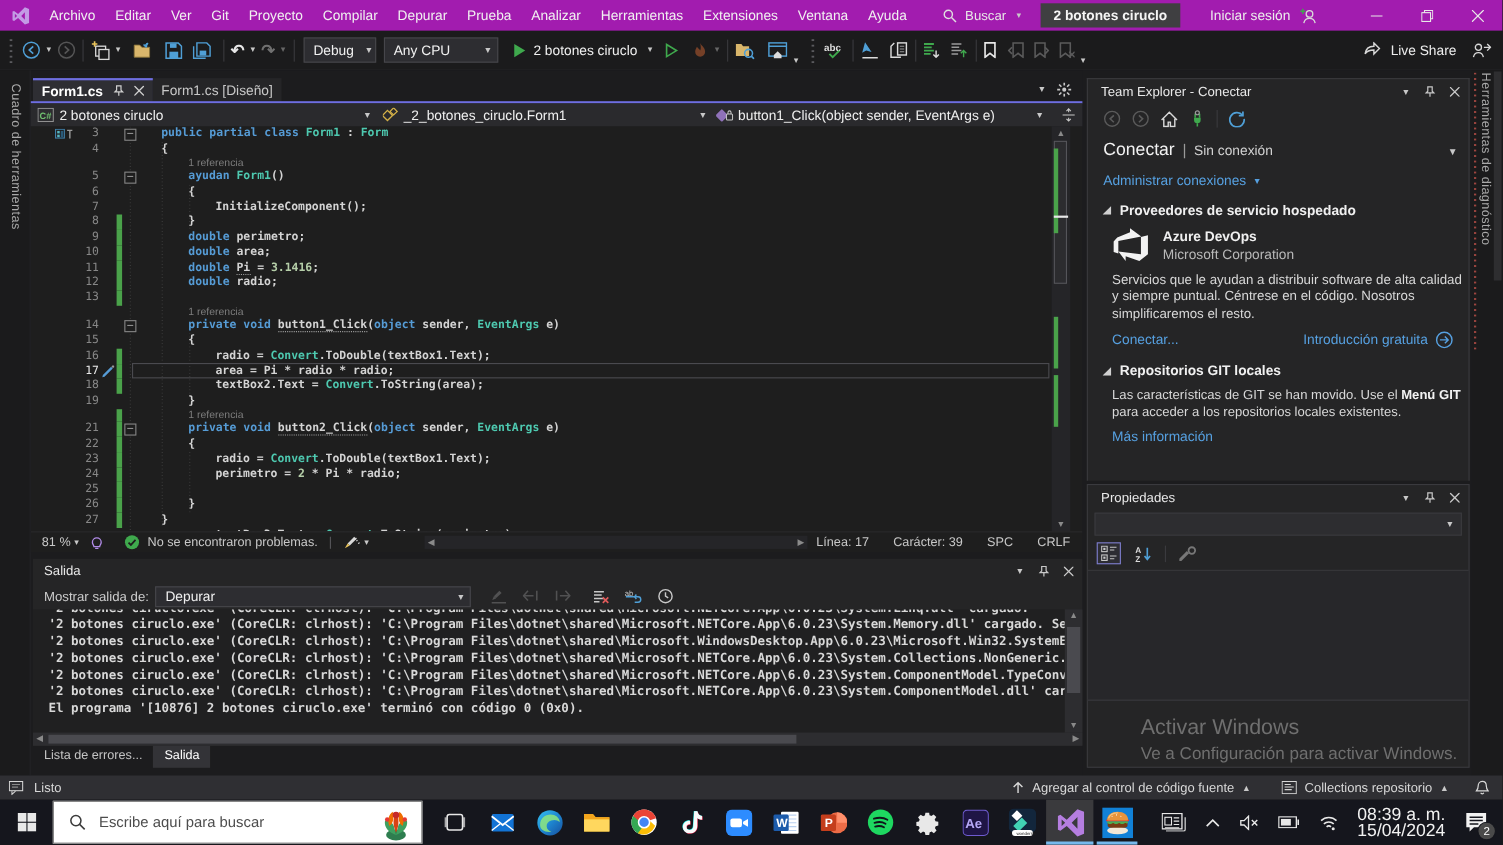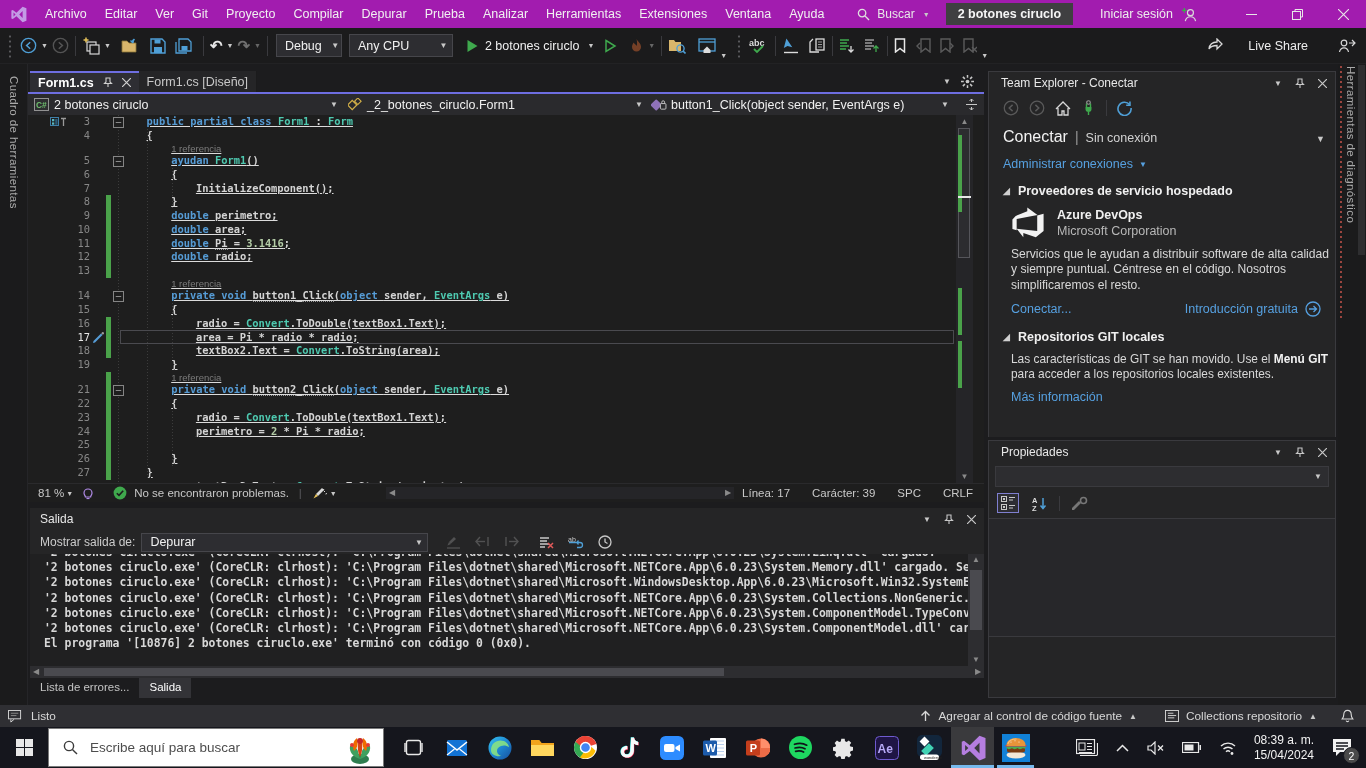--- a/index.html
+++ b/index.html
@@ -27,21 +27,21 @@
      background-image:radial-gradient(circle, #5a5a5e 1px, transparent 1.2px); background-size:4px 5px; }
   .tb-btn { height:26px; display:flex; align-items:center; padding:0 2px; }
   .tb-caret { color:#c8c8c8; font-size:7px; padding:0 2px; }
   .tb-caret.dis { color:#666; }
   .combo { background:#2d2d31; border:1px solid #46464b; height:23px; display:flex; align-items:center; color:#f0f0f0; font-size:12.5px; }
   .combo .val { padding:0 8px; flex:1; }
   .combo .dd { width:17px; text-align:center; color:#c8c8c8; font-size:8px; }
   #combo-config { width:66px; margin-left:4px; }
   #combo-platform { width:104px; margin-left:7px; }
   #run-btn { display:flex; align-items:center; margin-left:13px; color:#f0f0f0; font-size:12.5px; gap:6px; white-space:nowrap; }
-  #live-share { margin-left:auto; display:flex; align-items:center; gap:24px; color:#ededed; font-size:12.5px; padding-right:10px; }
+  #live-share { margin-left:auto; display:flex; align-items:center; gap:8px; color:#ededed; font-size:12.5px; padding-right:10px; }
 
   
   #main { left:0; top:64px; width:1366px; height:641px; background:#1c1c1e; }
 
   
   #left-strip { left:0; top:64px; width:28px; height:641px; background:#1b1b1c; border-right:1px solid #252528; }
   .vtab-label { writing-mode:vertical-rl; color:#a9a9a9; font-size:11.5px; letter-spacing:.4px; }
   #left-strip .vtab-label { margin:12px 0 0 8px; }
 
   
@@ -66,21 +66,21 @@
 
   
   #code { position:absolute; left:0; top:51px; width:928px; height:368px; background:#1e1e1e; overflow:hidden; }
   #code-rows { position:absolute; left:0; top:0; width:100%; }
   .crow { position:relative; height:13.75px; white-space:pre; font-family:"DejaVu Sans Mono", monospace; font-size:10.4px; line-height:13.75px; font-weight:700; }
   .crow.lens { height:11.5px; line-height:11.5px; }
   .gut-num { position:absolute; left:0; top:0; width:62px; text-align:right; color:#878787; font-weight:400; }
   .crow.cur .gut-num { color:#e8e8e8; }
   .chgbar { position:absolute; left:78px; top:0; width:5px; height:100%; background:#4aa24a; }
   .foldbox { position:absolute; left:85px; top:1.5px; width:11px; height:11px; border:1px solid #858585; background:#1e1e1e; color:#c8c8c8; font-size:9px; line-height:9px; text-align:center; font-weight:400; z-index:3; }
-  .ctext { position:absolute; left:102px; top:0;text-decoration:underline; }
+  .ctext { position:absolute; left:102px; top:0; }
   .lens-txt { color:#7d7d7d; font-family:"Liberation Sans", sans-serif; font-size:9.5px; font-weight:400; }
   .tk-k { color:#569cd6; } .tk-t { color:#4ec9b0; } .tk-p { color:#d4d4d4; } .tk-n { color:#b5cea8; }
   .tk-pu { color:#d4d4d4; border-bottom:1px dotted #9a9a9a; }
   #curline-box { position:absolute; left:92px; width:834px; height:14px; border:1px solid #4a4a4f; z-index:2; }
   .iguide { position:absolute; width:1px; background-image:linear-gradient(#3c3c3c 1px, transparent 1px); background-size:1px 3px; z-index:1; }
   #pen-ico { position:absolute; left:64px; z-index:3; }
   #tl-ico { position:absolute; left:22px; top:2px; z-index:3; }
 
   
   #vscroll { position:absolute; left:928px; top:51px; width:17px; height:368px; background:#252528; }
@@ -169,21 +169,21 @@
   #tb-search .mag { margin:0 12px 0 14px; }
   #tb-search .ph { color:#4d4d4d; font-size:13.5px; }
   #tb-search .flower { margin-left:auto; margin-right:4px; }
   #task-icons { display:flex; margin-left:8px; }
   .task-cell { width:43px; display:flex; align-items:center; justify-content:center; position:relative; }
   .task-cell.active { background:#3a3a3d; }
   .task-cell.open::after { content:""; position:absolute; left:3px; right:3px; bottom:0; height:3px; background:#76b9ed; }
   .task-cell.active::after { left:0; right:0; }
   #tray { margin-left:auto; display:flex; align-items:center; }
   .tray-ico { padding:0 9px; display:flex; align-items:center; }
-  #clock { text-align:center; color:#f2f2f2; font-size:12px; line-height:15px; padding:0 10px 0 8px; }
+  #clock { text-align:center; color:#f2f2f2; font-size:16px; line-height:15px; padding:0 10px 0 8px; }
   #notif { position:relative; padding:0 14px 0 8px; }
   #notif .badge { position:absolute; right:6px; bottom:-7px; width:17px; height:17px; border-radius:50%; background:#4a4a4a; color:#fff; font-size:10.5px; display:flex; align-items:center; justify-content:center; border:1px solid #15161d; }
 </style>
 </head>
 <body>
 
 <div class="abs" id="titlebar">
   <span id="vs-logo">
     <svg width="19" height="19" viewBox="0 0 24 24">
         <path fill="#c39ae5" d="M17.2 2.1 9.4 9.7 4.8 6.2 3 7v10l1.8.8 4.6-3.5 7.8 7.6L22 20V4zM5.7 14.4v-4.8l2.6 2.4zm11.5 1.9-4.2-4.3 4.2-4.3z"></path>
@@ -807,20 +807,24 @@
       <span class="pt-ico" style="opacity:.7">
         <svg width="16" height="14" viewBox="0 0 16 14">
             <circle cx="11.5" cy="4.5" r="3" fill="none" stroke="#9a9a9a" stroke-width="1.6"></circle>
             <path d="M9 7 2 14H0v-2l7-7" fill="#9a9a9a"></path>
           </svg>
       </span>
     </div>
     <div id="props-grid"></div>
   </div>
 
+  <div id="watermark">
+    <div class="l1">Activar Windows</div>
+    <div class="l2">Ve a Configuración para activar Windows.</div>
+  </div>
 </div>
 
 <div class="abs" id="statusbar">
   <div class="left">
     <svg width="15" height="13" viewBox="0 0 16 14">
         <rect x="0.5" y="0.5" width="13" height="9" fill="none" stroke="#d8d8d8"></rect>
         <path d="M3 10v3l3.5-3" fill="none" stroke="#d8d8d8"></path>
         <path d="M3 3.5h8M3 6h6" stroke="#8a8a8a"></path>
       </svg>
     <span>Listo</span>

